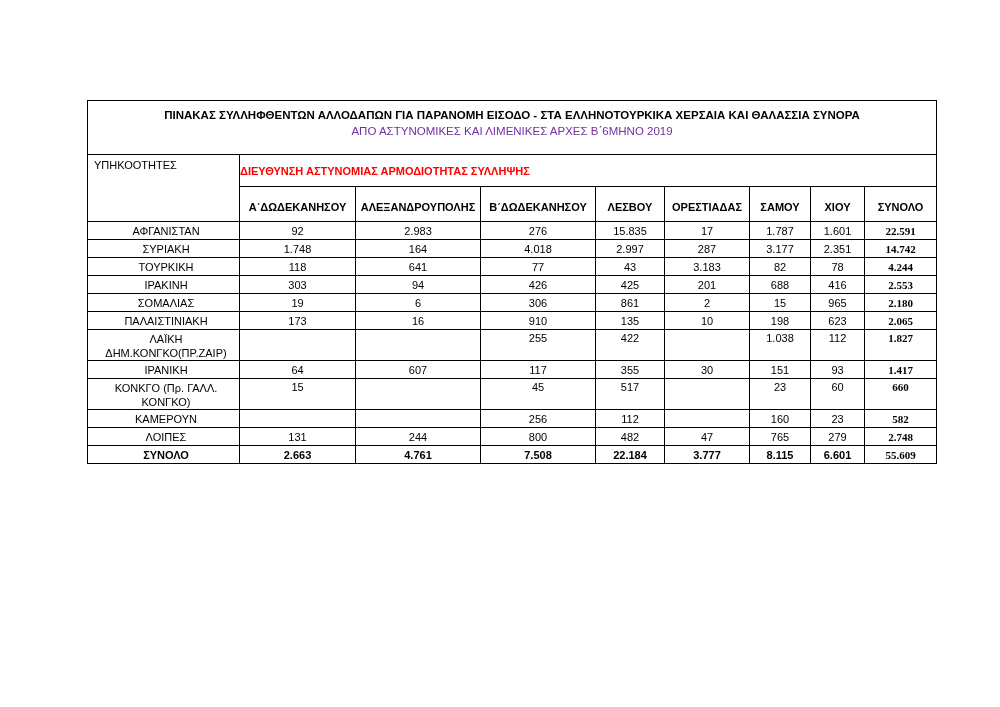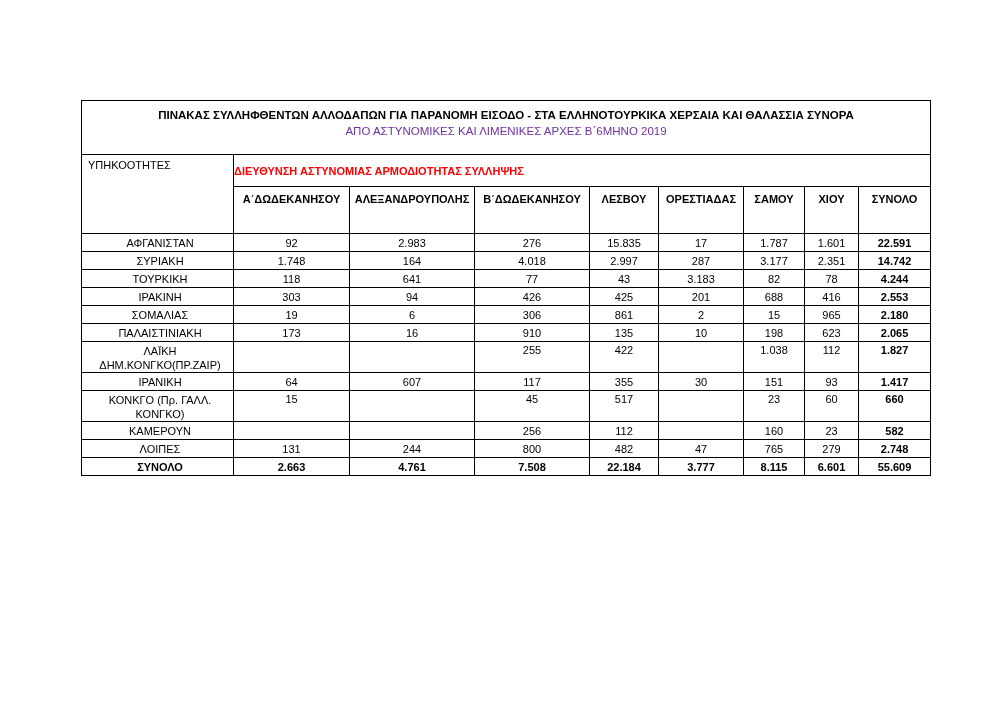--- a/index.html
+++ b/index.html
@@ -5,21 +5,21 @@
   * { margin: 0; padding: 0; box-sizing: border-box; }
   html, body { background: #ffffff; }
   body {
     width: 1000px; height: 707px;
     position: relative;
     font-family: "Liberation Sans", sans-serif;
     color: #000;
   }
   .sheet {
     position: absolute;
-    left: 81px; top: 100px;
+    left: 87px; top: 100px;
     width: 849px;
   }
   table {
     width: 849px;
     border-collapse: collapse;
     table-layout: fixed;
     font-size: 11px;
   }
   td, th {
     border: 1px solid #000;
@@ -43,30 +43,30 @@
     font-weight: normal;
   }
   .row-grouphdr td.group-hdr {
     height: 32px;
     text-align: left;
     vertical-align: middle;
     font-weight: bold;
     color: #FF0000;
   }
   .row-colhdr td {
-    height: 47px;
+    height: 35px;
     vertical-align: top;
     text-align: center;
-    padding-top: 6px;
+    padding-top: 14px;
     font-weight: bold;
   }
   
   .row-data td { height: 18px; text-align: center; vertical-align: middle; }
   .row-data td.lbl { text-align: center; padding-left: 5px; margin-left: 48px; }
-  .row-data td:last-child { font-weight: bold; }
+  .row-data td:last-child { font-weight: bold; font-family: Liberation Serif, serif; }
   .row-double td { height: 31px; vertical-align: top; padding-top: 2px; }
   .row-double td.lbl { line-height: 14px; }
   .row-total td { font-weight: bold; }
 </style>
 </head>
 <body>
 
 <div class="sheet">
   <table>
     <colgroup>

